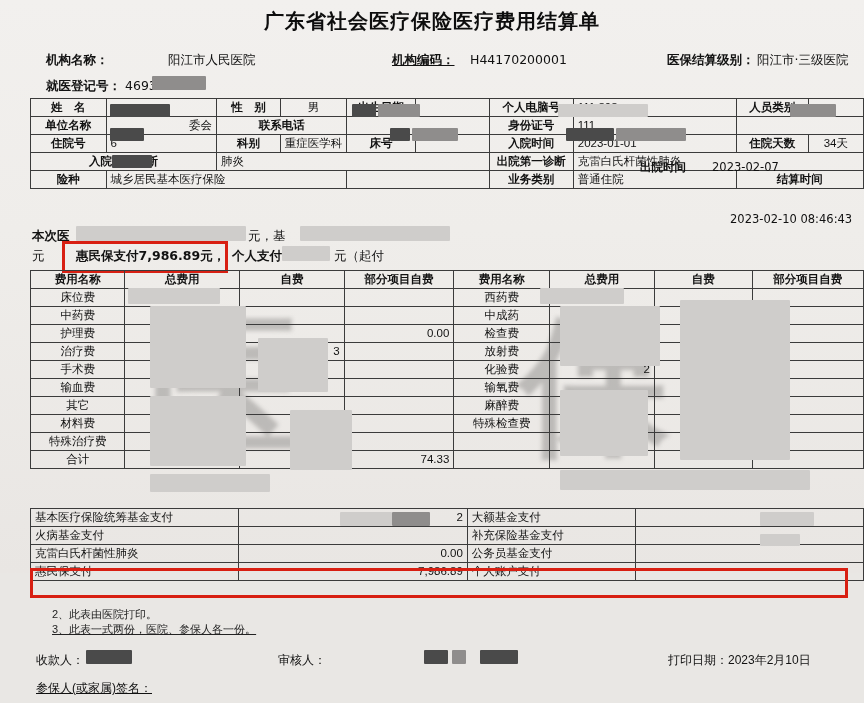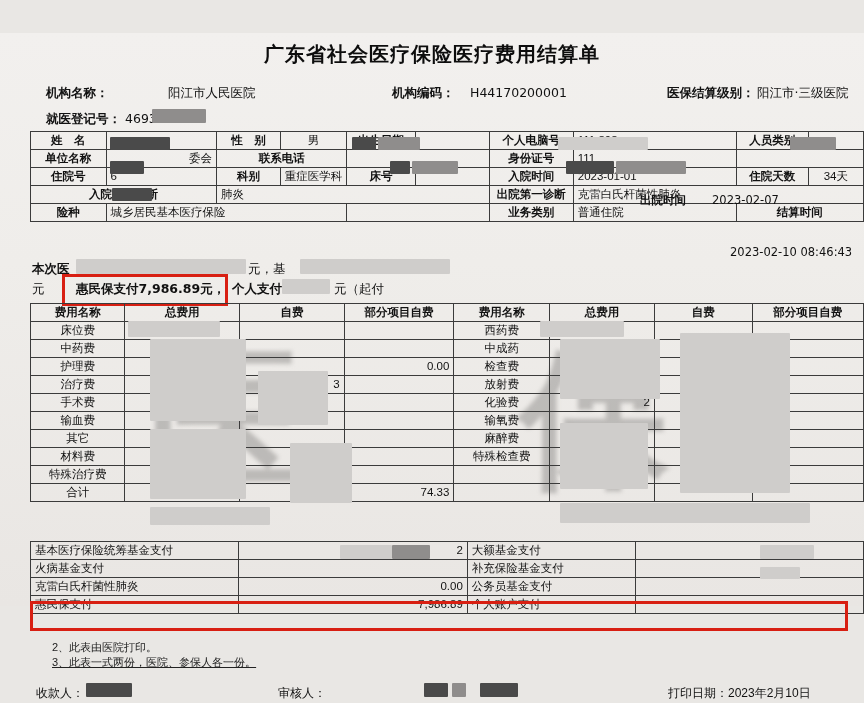--- a/index.html
+++ b/index.html
@@ -7,21 +7,20 @@
     width:864px;height:703px;
     background:#e9e7e4;
     font-family:"Liberation Sans","DejaVu Sans",sans-serif;
     overflow:hidden;
     position:relative;
   }
   .sheet{
     position:absolute;
     left:0;top:0;width:864px;height:573px;
     background:linear-gradient(180deg,#f2f0ee 0%,#efedea 40%,#e9e6e3 100%);
-    margin-top:33px;
   }
   .title{
     position:absolute;left:0;top:8px;width:864px;
     text-align:center;
     font-family:"DejaVu Serif","Liberation Serif",serif;
     font-weight:bold;font-size:20px;color:#0d0d0d;
     letter-spacing:1px;
   }
   .hdr{
     position:absolute;font-size:12.5px;color:#111;
@@ -88,21 +87,21 @@
 
 <div class="sheet">
 
   <div class="bigwm" style="left:148px;top:288px;">医</div>
   <div class="bigwm" style="left:520px;top:288px;">保</div>
 
   <div class="title">广东省社会医疗保险医疗费用结算单</div>
 
   <div class="hdr lbl" style="left:46px;top:52px;">机构名称：</div>
   <div class="hdr val" style="left:125px;top:52px;padding-left:43px;">阳江市人民医院</div>
-  <div class="hdr lbl" style="left:392px;top:52px;">机构编码：</div>
+  <div class="hdr lbl" style="left:392px;top:52px;text-decoration:underline;">机构编码：</div>
   <div class="hdr val" style="left:470px;top:52px;">H44170200001</div>
   <div class="hdr lbl" style="left:667px;top:52px;">医保结算级别：</div>
   <div class="hdr val" style="left:757px;top:52px;">阳江市·三级医院</div>
 
   <div class="hdr lbl" style="left:46px;top:78px;">就医登记号：</div>
   <div class="hdr val" style="left:125px;top:78px;">4693</div>
   <div class="red mid" style="left:152px;top:76px;width:54px;height:14px;"></div>
 
   <table class="grid" style="left:30px;top:98px;">
     <tbody>

